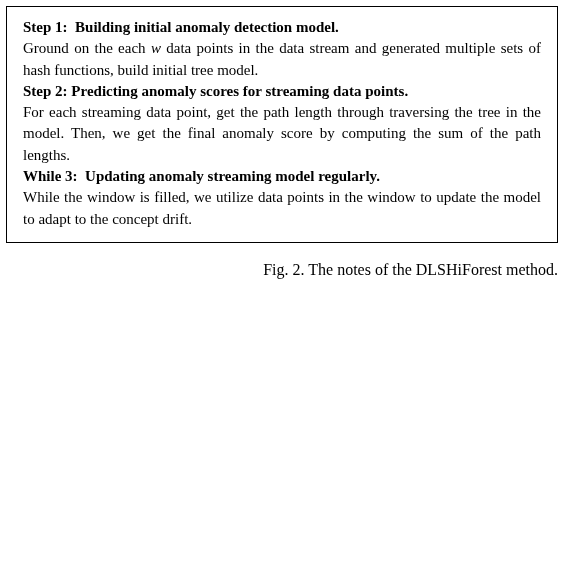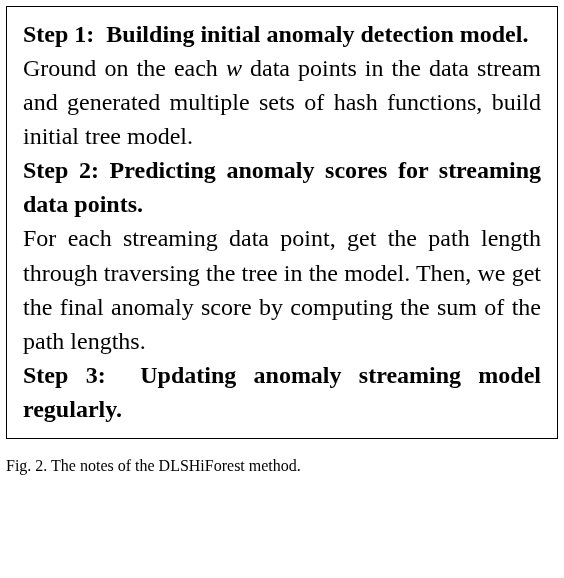--- a/index.html
+++ b/index.html
@@ -7,42 +7,43 @@
       padding: 6px;
       font-family: 'Times New Roman', Times, serif;
       background: #fff;
       color: #000;
       width: 564px;
       box-sizing: border-box;
     }
     .algo-box {
       border: 1.5px solid #000;
       padding: 10px 16px 12px 16px;
-      font-size: 24px;
+      font-size: 15px;
       line-height: 1.42;
       text-align: justify;
     }
     .step-title {
       font-weight: bold;
     }
     .italic-var {
       font-style: italic;
     }
     .caption {
-      text-align: left;
+      text-align: right;
       font-size: 16px;
       margin-top: 18px;
       font-family: 'Times New Roman', Times, serif;
       color: #000;
     }
   </style>
 </head>
 <body>
 
 <div class="algo-box">
   <span class="step-title">Step 1:</span>&nbsp;&nbsp;<span class="step-title">Building initial anomaly detection model.</span><br>
   <span>Ground on the each </span><span class="italic-var">w</span><span> data points in the data stream and generated multiple sets of hash func­tions, build initial tree model.</span><br>
   <span class="step-title">Step 2: Predicting anomaly scores for stream­ing data points.</span><br>
   <span>For each streaming data point, get the path length through traversing the tree in the model. Then, we get the final anomaly score by computing the sum of the path lengths.</span><br>
-  <span class="step-title">Step 3:</span>&nbsp;&nbsp;<span class="step-title">Updating anomaly streaming model regularly.</span><br>
+  <span class="step-title">While 3:</span>&nbsp;&nbsp;<span class="step-title">Updating anomaly streaming model regularly.</span><br>
+  <span>While the window is filled, we utilize data points in the window to update the model to adapt to the concept drift.</span>
 </div>
 
 <div class="caption">Fig. 2. The notes of the DLSHiForest method.</div>
 
 </body></html>

